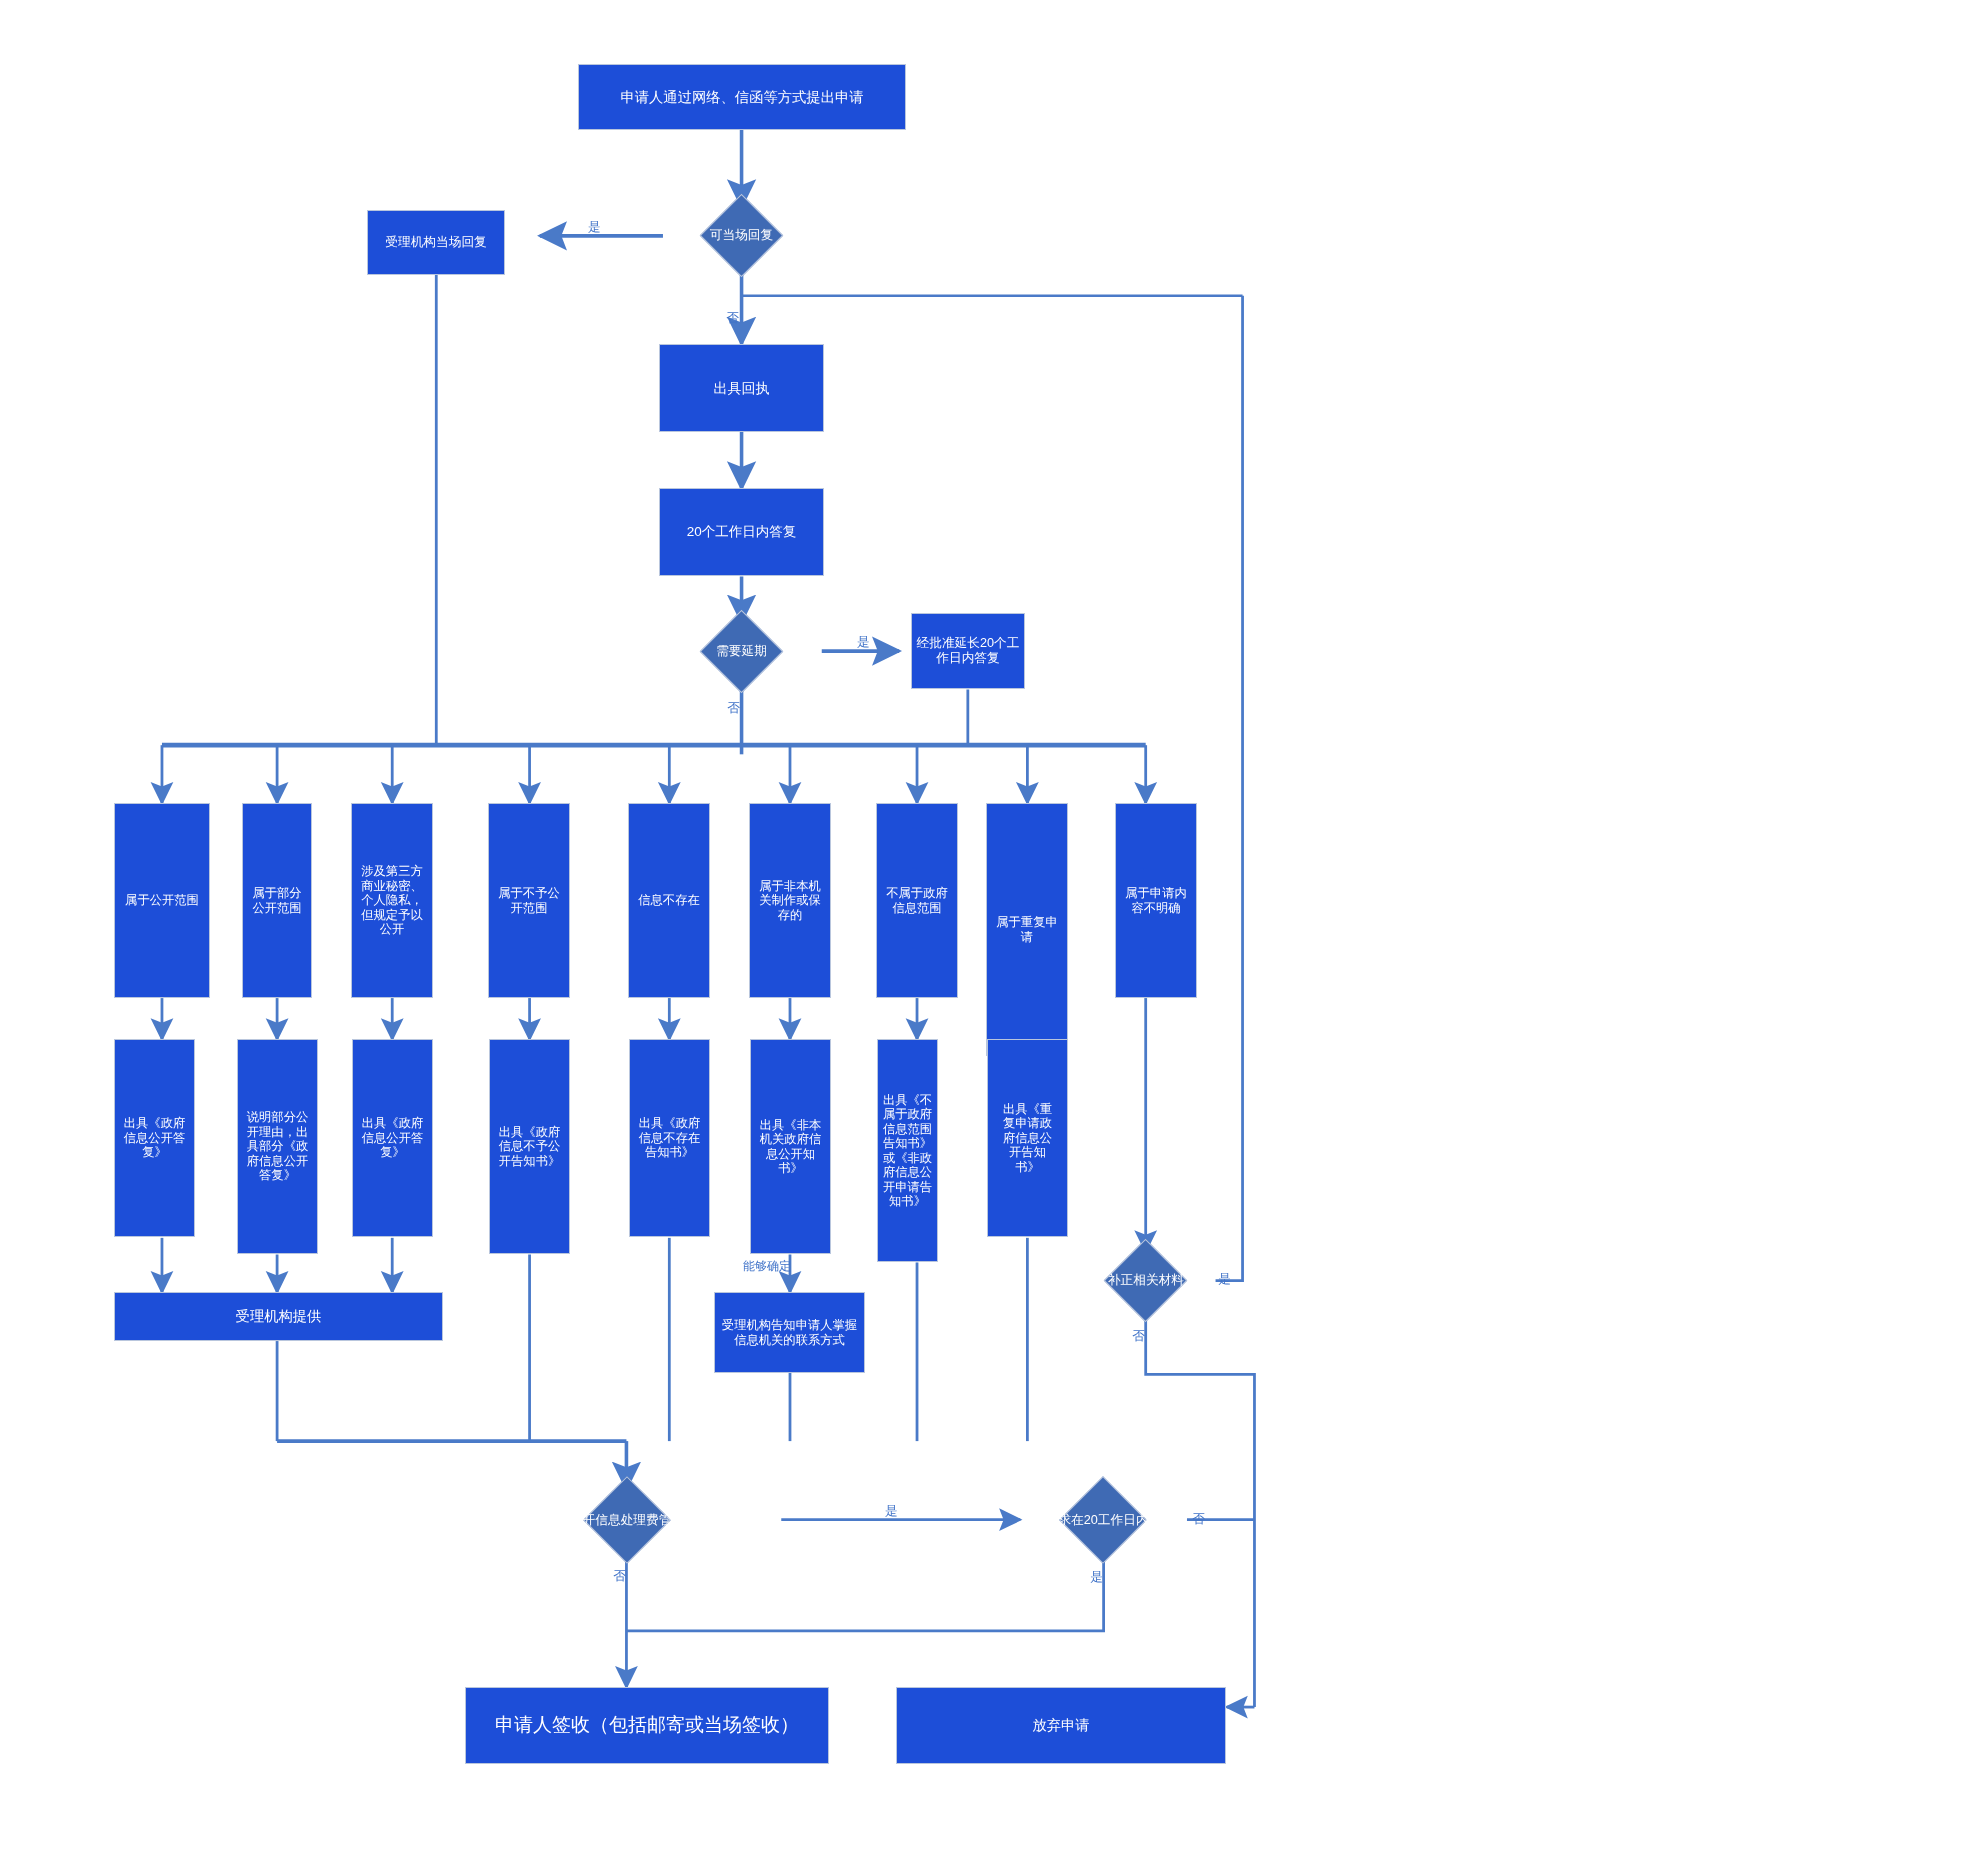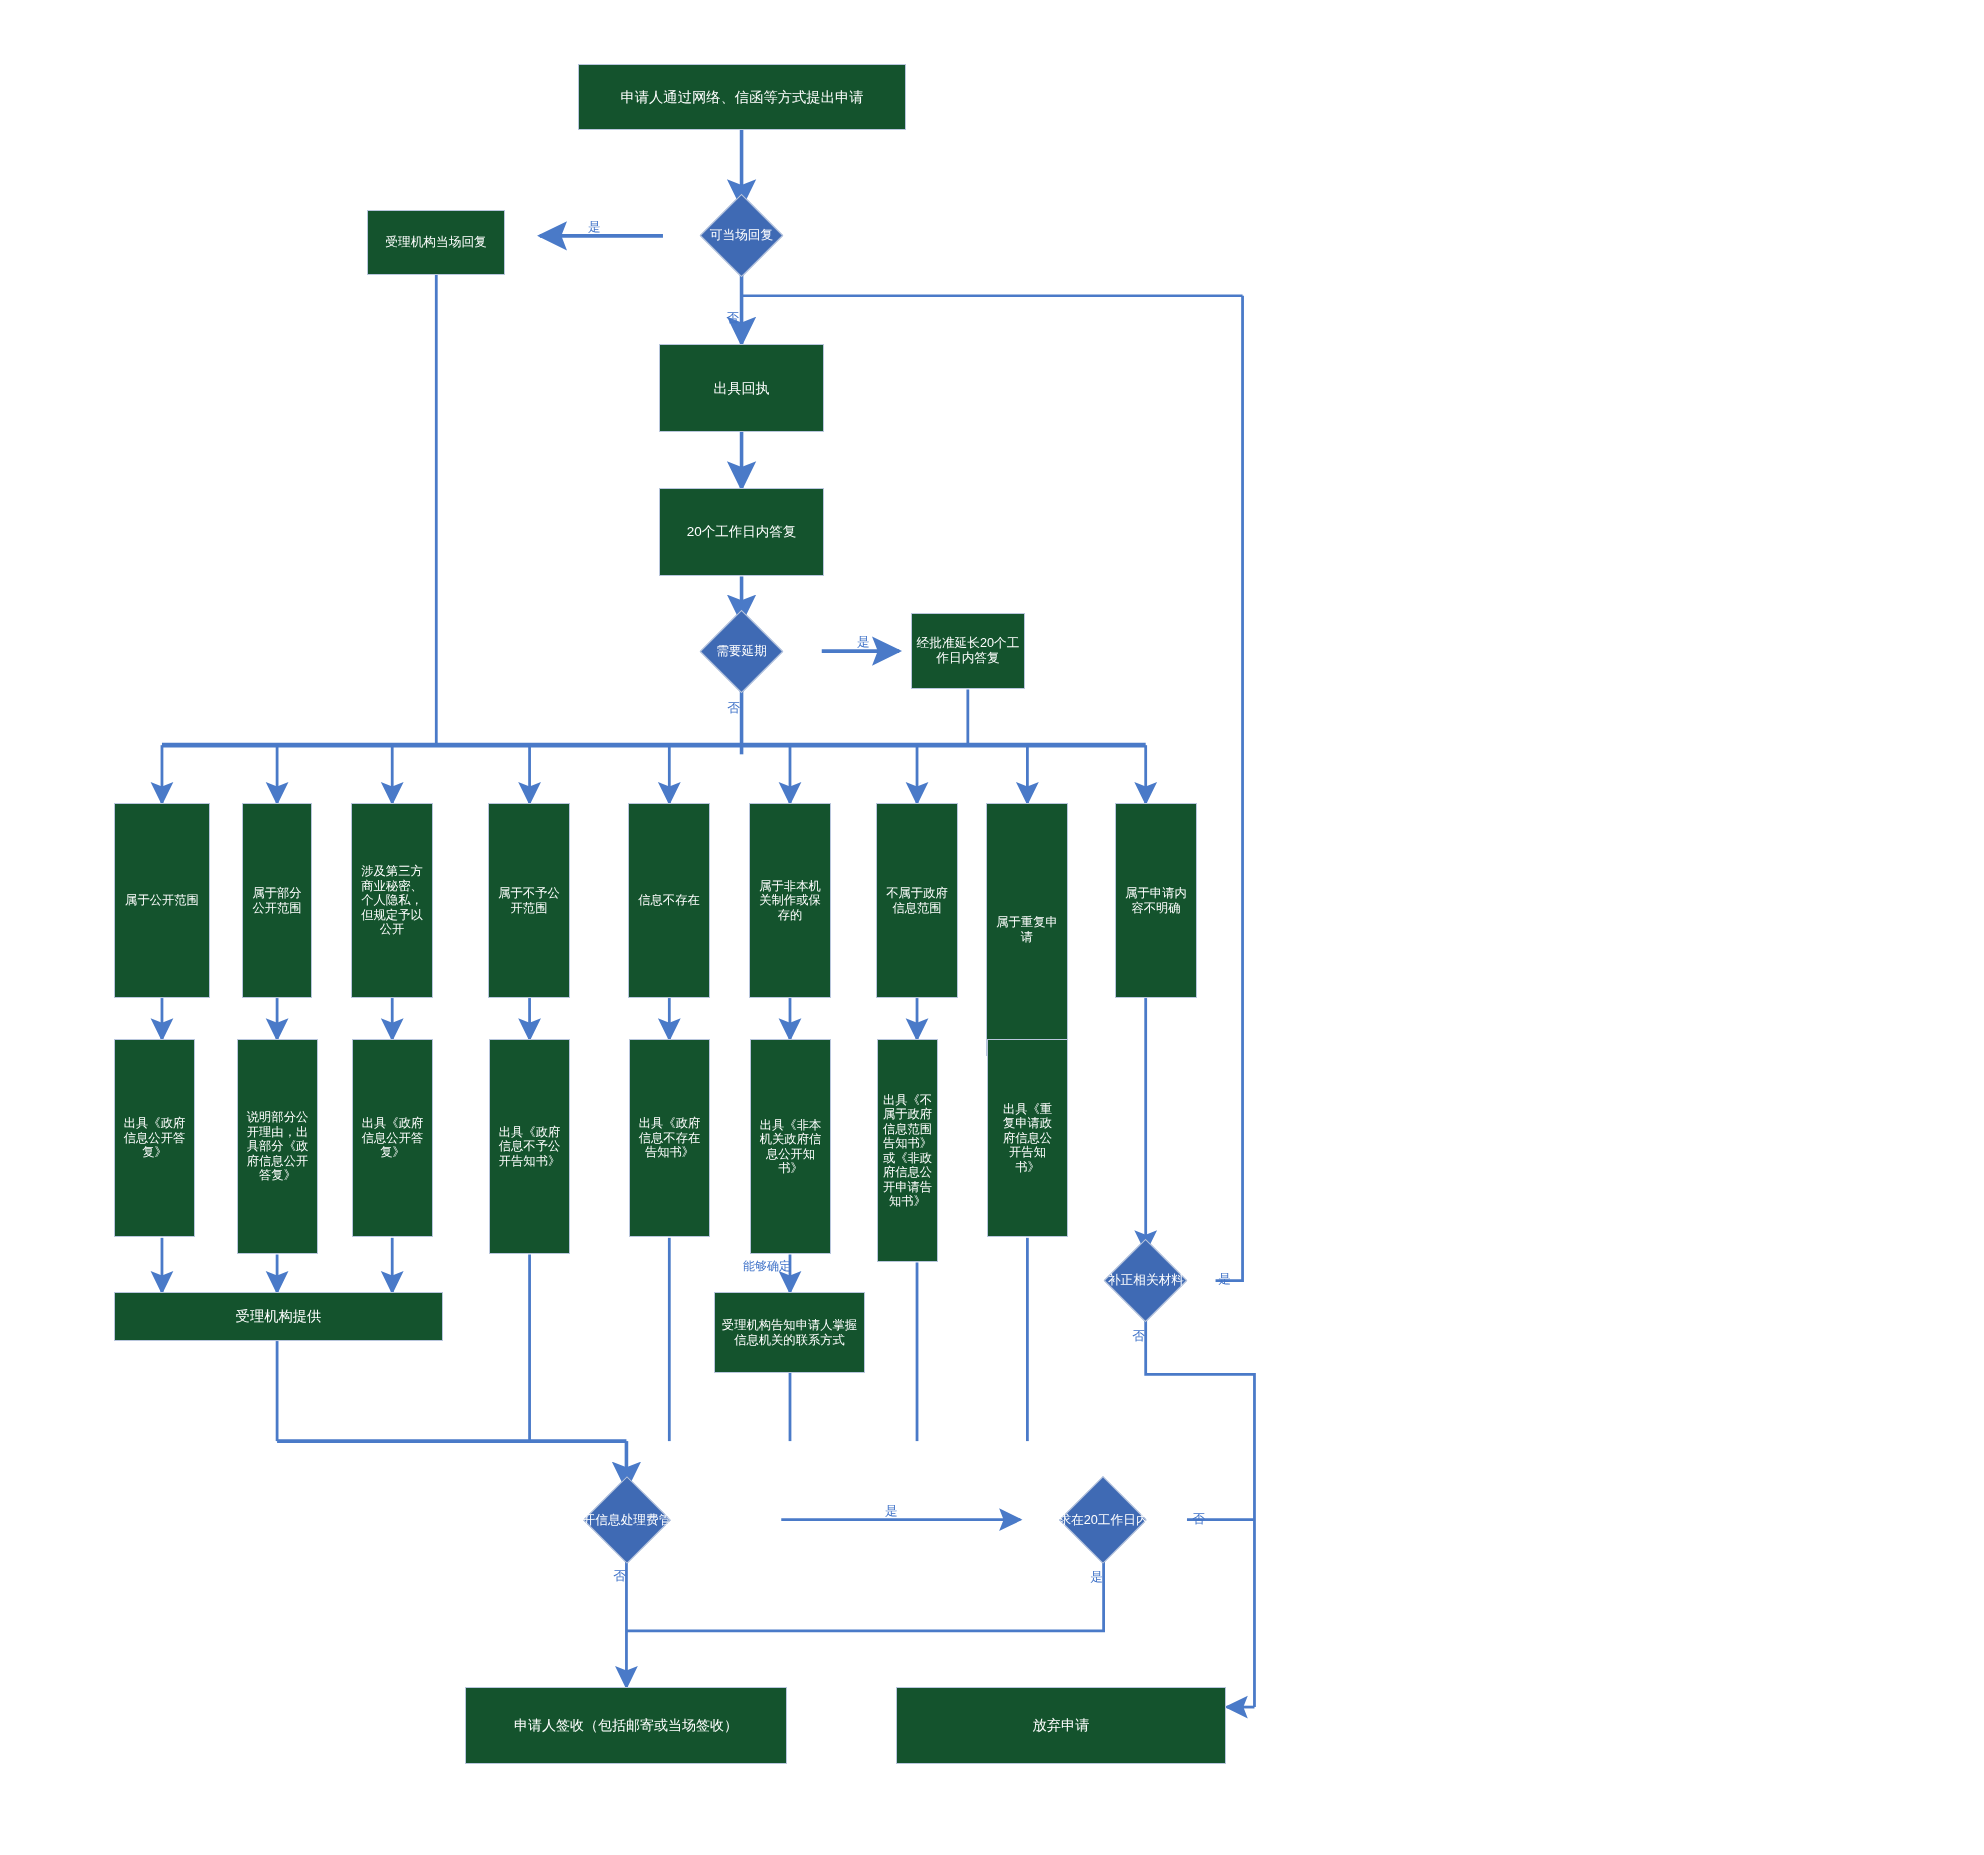--- a/index.html
+++ b/index.html
@@ -31,21 +31,21 @@
     box-sizing: border-box;
     display: flex;
     align-items: center;
     justify-content: center;
     text-align: center;
     color: #ffffff;
     line-height: 1.18;
     overflow: visible;
   }
   .process {
-    background: #14532d;
+    background: #1d4ed8;
     border: 1.2px solid #b9c6dd;
   }
   .decision {
     background: transparent;
     border: none;
   }
   .decision .dtext {
     position: relative;
     z-index: 3;
     width: 96%;
@@ -288,21 +288,21 @@
   <div class="node decision" style="left:472px; top:1489px; width:310px; height:62px; font-size:12.7px;">
     <div class="dshape" style="width:62px; height:62px; left:124px; top:0;"></div>
     <span class="dtext">符合《政府信息公开信息处理费管理办法》收费条件</span>
   </div>
 
   <div class="node decision" style="left:1020px; top:1489px; width:167px; height:62px; font-size:12.7px;">
     <div class="dshape" style="width:62px; height:62px; left:52px; top:0;"></div>
     <span class="dtext">按要求在20工作日内缴费</span>
   </div>
 
-  <div class="node process" style="left:465px; top:1687px; width:322px; height:77px; font-size:14px;">
+  <div class="node process" style="left:465px; top:1687px; width:364px; height:77px; font-size:19px;">
     <span>申请人签收（包括邮寄或当场签收）</span>
   </div>
 
   <div class="node process" style="left:896px; top:1687px; width:330px; height:77px; font-size:14.3px;">
     <span>放弃申请</span>
   </div>
 
   <div class="edge-label" style="left:588px; top:221px; font-size:12.7px;">是</div>
 
   <div class="edge-label vlabel" style="left:726px; top:302px; font-size:12.7px;">否</div>

